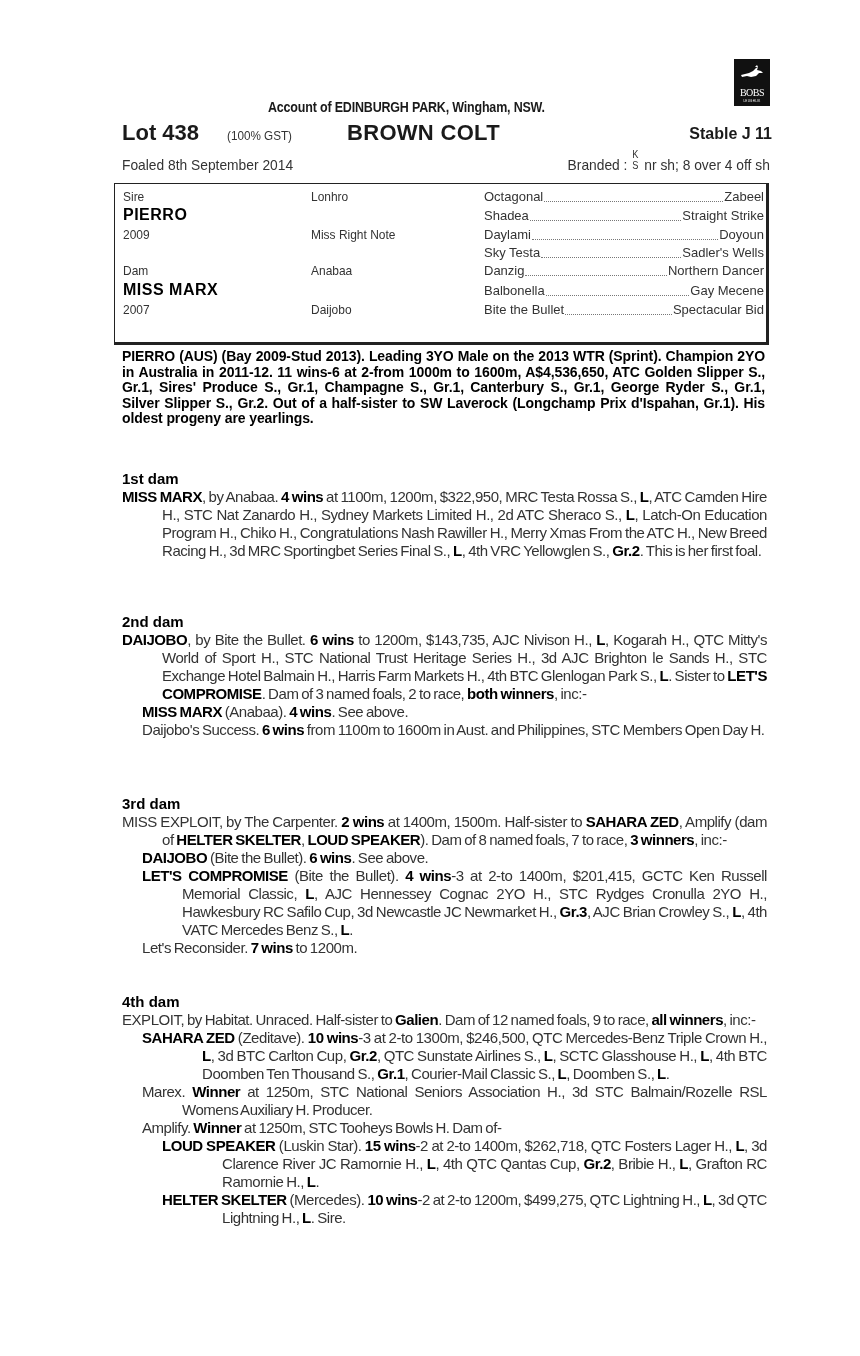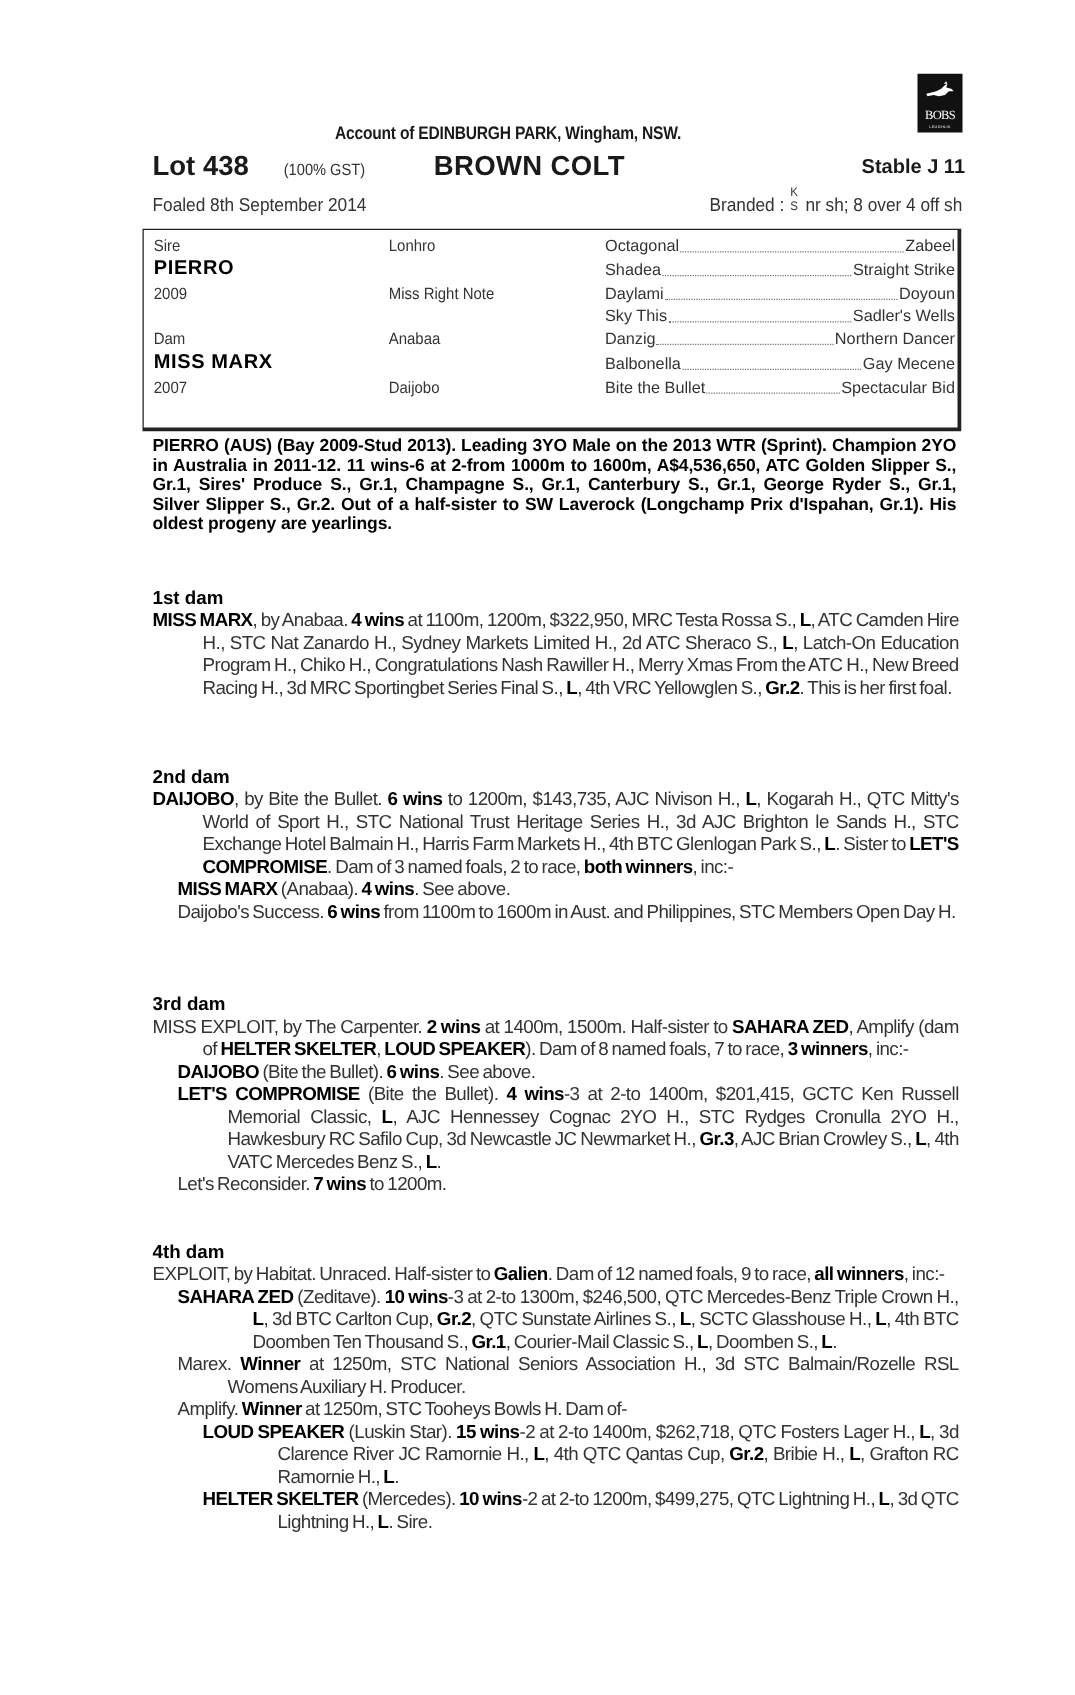--- a/index.html
+++ b/index.html
@@ -112,21 +112,21 @@
       <span class="a">Octagonal</span>
       <span class="dots"></span>
       <span class="b">Zabeel</span>
     </div>
   <div class="gp" style="top:43px">
       <span class="a">Daylami</span>
       <span class="dots"></span>
       <span class="b">Doyoun</span>
     </div>
   <div class="gp" style="top:61px">
-      <span class="a">Sky This</span>
+      <span class="a">Sky Testa</span>
       <span class="dots"></span>
       <span class="b">Sadler's Wells</span>
     </div>
   <div class="gp" style="top:79px">
       <span class="a">Danzig</span>
       <span class="dots"></span>
       <span class="b">Northern Dancer</span>
     </div>
   <div class="gp" style="top:118px">
       <span class="a">Bite the Bullet</span>

